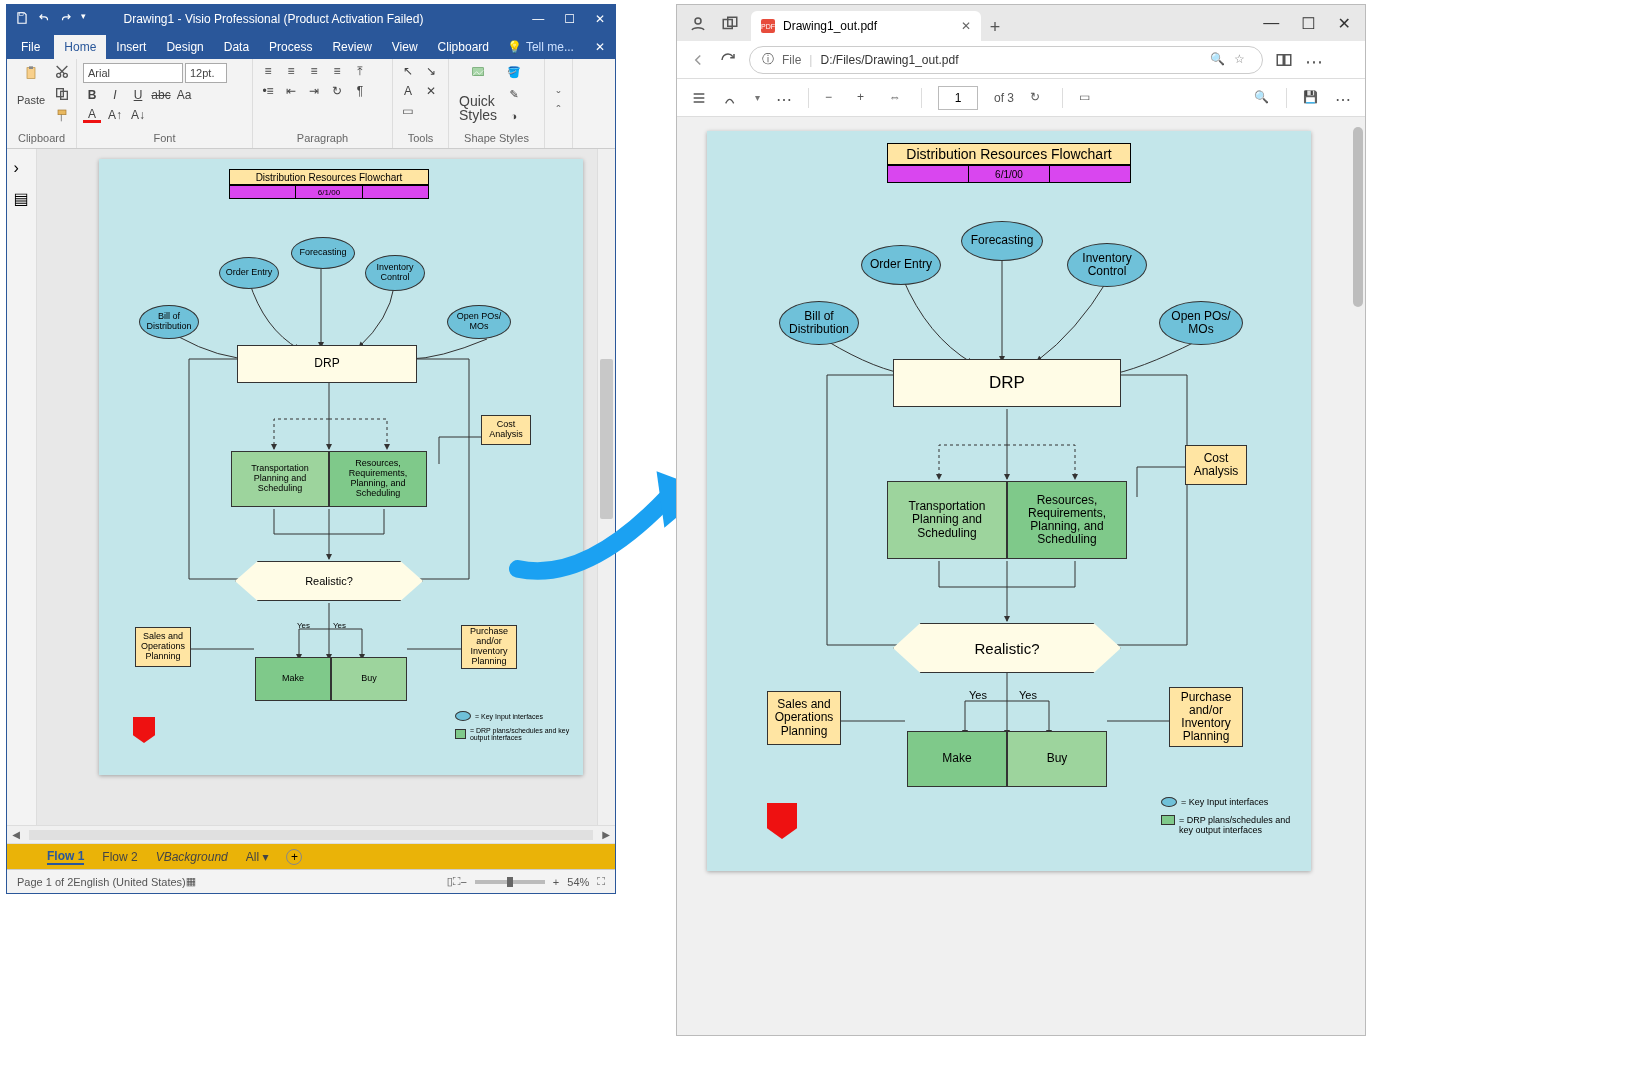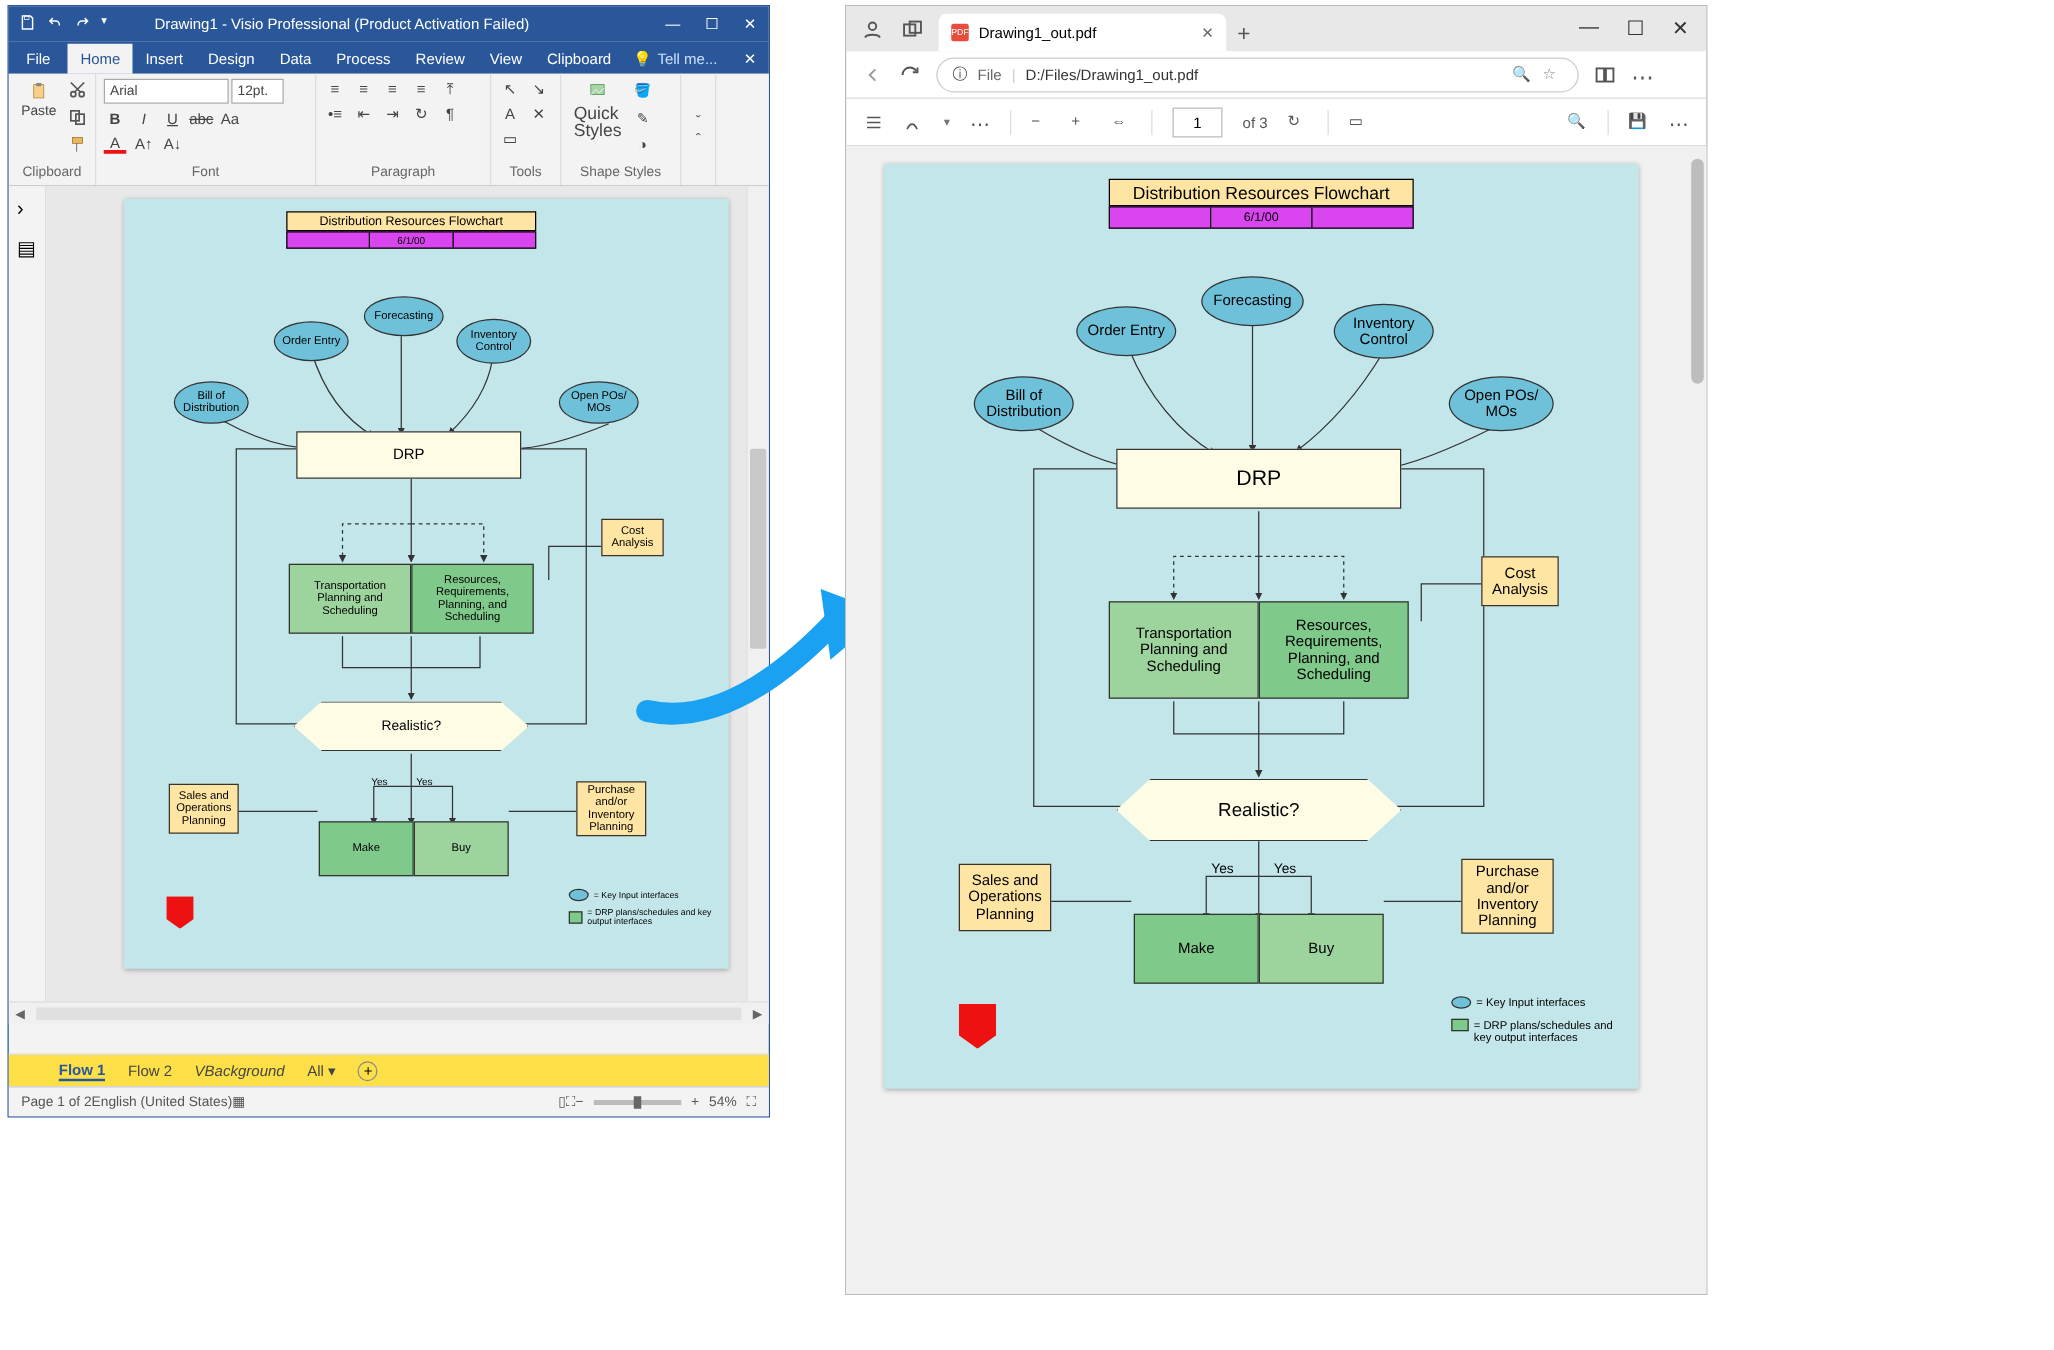--- a/index.html
+++ b/index.html
@@ -18,21 +18,21 @@
 .ribbon-tabs .tab { padding: 5px 10px; cursor: pointer; }
 .ribbon-tabs .tab.file { padding: 5px 14px; }
 .ribbon-tabs .tab.active { background: #f3f3f3; color: #2a579a; }
 .ribbon-tabs .tellme { display: flex; align-items: center; gap: 4px; padding: 5px 8px; color: #cbe0ff; }
 .ribbon-tabs .close-help { margin-left: auto; padding: 5px 10px; }
 
 .ribbon-body { background: #f3f3f3; border-bottom: 1px solid #ccc; height: 90px; display: flex; font-size: 11px; color: #444; }
 .ribbon-group { border-right: 1px solid #ddd; padding: 4px 6px; display: flex; flex-direction: column; justify-content: space-between; }
 .ribbon-group .label { text-align: center; color: #666; font-size: 11px; }
 .rg-top { display: flex; gap: 4px; align-items: flex-start; }
-.ribbon-btn { display: flex; flex-direction: column; align-items: center; gap: 2px; padding: 2px 4px; }
+.ribbon-btn { display: flex; flex-direction: column; align-items: center; gap: 13px; padding: 2px 4px; }
 .ribbon-btn svg, .mini-btn svg { width: 16px; height: 16px; }
 .mini-col { display: flex; flex-direction: column; gap: 4px; }
 .mini-btn { width: 18px; height: 18px; display: flex; align-items: center; justify-content: center; }
 .font-row { display: flex; gap: 2px; align-items: center; margin-bottom: 4px; }
 .font-sel { border: 1px solid #aaa; background: #fff; height: 20px; font-size: 11px; padding: 0 4px; display: flex; align-items: center; }
 .font-sel.name { width: 100px; }
 .font-sel.size { width: 42px; }
 .icon-row { display: flex; gap: 5px; }
 .icon-row .ic { width: 18px; height: 16px; display: flex; align-items: center; justify-content: center; font-size: 12px; }
 
@@ -41,21 +41,21 @@
 
 .canvas-wrap { flex: 1; display: flex; min-height: 0; }
 .canvas-area { flex: 1; background: #e8e8e8; position: relative; overflow: hidden; }
 .canvas-page { position: absolute; left: 62px; top: 10px; width: 484px; height: 616px; background: #c3e6ea; box-shadow: 0 1px 4px rgba(0,0,0,.3); }
 .vscroll { width: 18px; background: #f0f0f0; border-left: 1px solid #ddd; position: relative; }
 .vscroll .thumb { position: absolute; left: 2px; right: 2px; top: 210px; height: 160px; background: #c8c8c8; border-radius: 2px; }
 .hscroll-row { height: 18px; background: #f0f0f0; border-top: 1px solid #ddd; display: flex; align-items: center; }
 .hscroll-row .harrow { width: 18px; text-align: center; font-size: 10px; color: #666; }
 .hscroll-row .hthumb { flex: 1; margin: 0 4px; height: 10px; background: #e0e0e0; }
 
-.sheet-tabs { height: 26px; background: #fde047; border-top: 1px solid #ddd; display: flex; align-items: center; font-size: 12px; gap: 18px; padding: 0 40px; margin-top: 24px; }
+.sheet-tabs { height: 26px; background: #eab308; border-top: 1px solid #ddd; display: flex; align-items: center; font-size: 12px; gap: 18px; padding: 0 40px; }
 .sheet-tabs .st { color: #444; cursor: pointer; }
 .sheet-tabs .st.active { color: #2a579a; font-weight: 600; border-bottom: 2px solid #2a579a; }
 .sheet-tabs .add { width: 16px; height: 16px; border: 1px solid #888; border-radius: 50%; display: flex; align-items: center; justify-content: center; font-size: 12px; }
 
 .statusbar { height: 24px; background: #f3f3f3; border-top: 1px solid #ccc; display: flex; align-items: center; font-size: 11px; color: #555; padding: 0 10px; }
 .statusbar .spacer { flex: 1; }
 .statusbar .zoom-ctl { display: flex; align-items: center; gap: 8px; }
 .zoom-slider { width: 70px; height: 4px; background: #bbb; position: relative; }
 .zoom-slider .knob { position: absolute; left: 32px; top: -3px; width: 6px; height: 10px; background: #666; }
 

